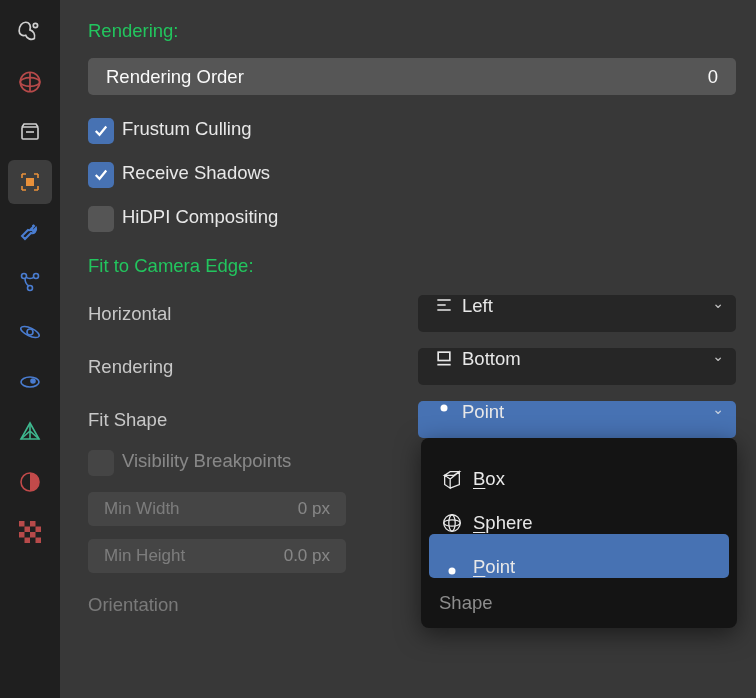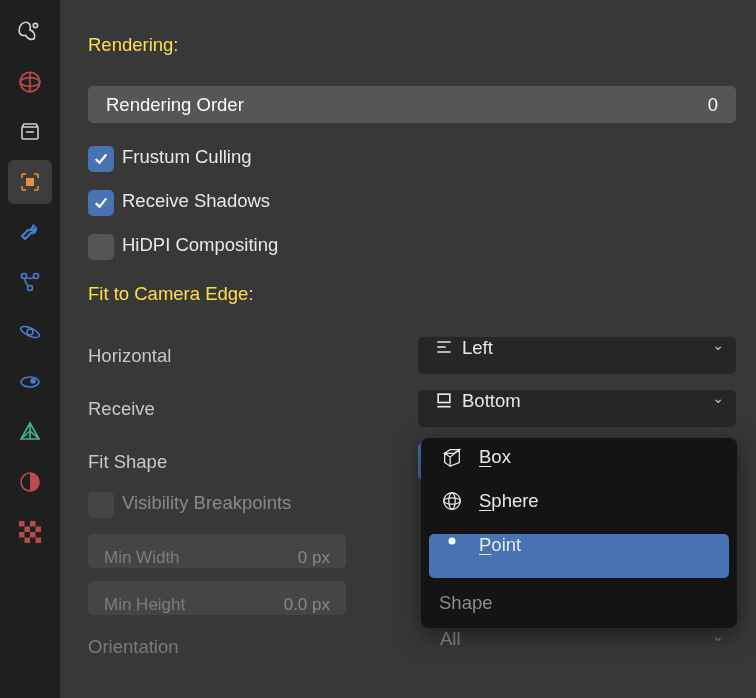--- a/index.html
+++ b/index.html
@@ -37,22 +37,22 @@
   .panel {
     position: absolute;
     left: 60px; top: 0;
     right: 0;
     padding: 10px 20px 0 28px;
     display: flex;
     flex-direction: column;
   }
 
   .plain-label {
-    color: #fde047;
-    margin: 20px 0;
+    color: #22c55e;
+    margin: 6px 0;
     padding: 4px 0;
   }
 
   .numfield {
     background: #565656;
     border-radius: 5px;
     height: 37px;
     display: flex;
     align-items: center;
     padding: 0 18px;
@@ -109,44 +109,44 @@
     left: 421px;
     top: 438px;
     width: 316px;
     background: #141414;
     border-radius: 8px;
     padding: 8px 8px 14px 8px;
     box-shadow: 0 6px 24px rgba(0,0,0,.5);
     z-index: 30;
   }
   .popup .opt {
-    display:flex; align-items:flex-start;
+    display:flex; align-items:flex-end;
     height: 44px;
     padding: 0 10px;
     border-radius: 5px;
-    gap: 14px;
+    gap: 8px;
     cursor:pointer;
   }
   .popup .opt.sel { background:#4772b3; }
   .popup .opt .oicon { width:26px; display:flex;justify-content:center;}
   .popup .opt .olabel { flex:1; }
   .popup .opt .olabel .ul { text-decoration: underline; text-decoration-thickness:1px; text-underline-offset:3px;}
   .popup .ptitle {
     color:#8d8d8d;
     padding: 14px 10px 0 10px;
   }
 
   .faded { opacity: .45; }
 
   .smallnum {
     background: #565656;
     border-radius: 5px;
     height: 34px;
     display: flex;
-    align-items: flex-end;
+    align-items: center;
     padding: 0 16px;
     margin: 7px 0;
     width: 258px;
   }
   .smallnum .sn-label { flex:1; color:#d0d0d0; font-size:17px;}
   .smallnum .sn-val { color:#e5e5e5; font-size:17px;}
 </style>
 </head>
 <body>
 
@@ -269,21 +269,21 @@
         <svg width="20" height="20" viewBox="0 0 24 24" stroke="#e8e8e8" stroke-width="2">
             <path d="M4 6h16M4 12h10M4 18h16"></path>
           </svg>
       </span>
       <span class="dd-text">Left</span>
       <span class="chev">⌄</span>
     </div>
   </div>
 
   <div class="row2">
-    <div class="rlabel">Receive</div>
+    <div class="rlabel">Rendering</div>
     <div class="rcontrol dropdown">
       <span class="dd-icon">
         <svg width="20" height="20" viewBox="0 0 24 24" fill="none" stroke="#e8e8e8" stroke-width="2">
           <rect x="5" y="5" width="14" height="10"></rect>
             <path d="M4 20h16"></path>
         </svg>
       </span>
       <span class="dd-text">Bottom</span>
       <span class="chev">⌄</span>
     </div>

